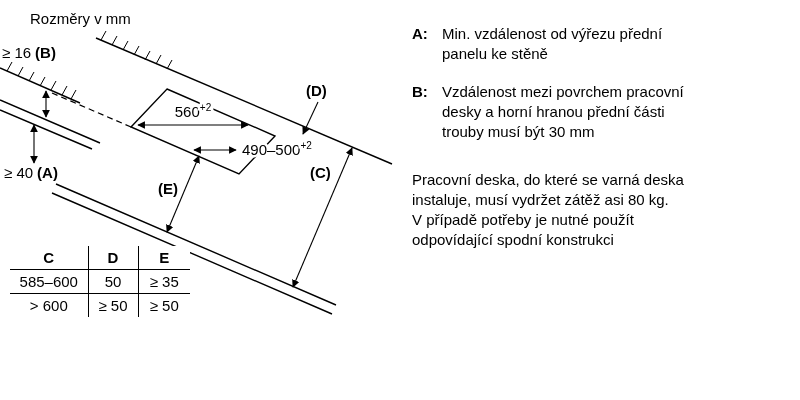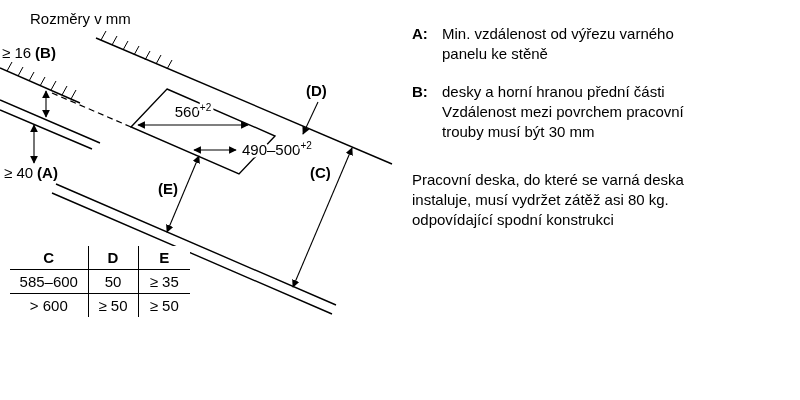--- a/index.html
+++ b/index.html
@@ -115,36 +115,37 @@
         <td>≥ 50</td>
       </tr>
     </tbody>
   </table>
 
   <div class="notes">
 
     <div class="note">
       <div class="note-letter">A:</div>
       <div class="note-text">
-        <div>Min. vzdálenost od výřezu varného</div>
+        <div>Min. vzdálenost od výřezu přední</div>
         <div>panelu ke stěně</div>
       </div>
     </div>
 
     <div class="note">
       <div class="note-letter">B:</div>
       <div class="note-text">
+        <div>Vzdálenost mezi povrchem pracovní</div>
         <div>desky a horní hranou přední části</div>
-        <div>Vzdálenost mezi povrchem pracovní</div>
         <div>trouby musí být 30 mm</div>
       </div>
     </div>
 
 
     <div class="note-plain">
       <div>Pracovní deska, do které se varná deska</div>
       <div>instaluje, musí vydržet zátěž asi 80 kg.</div>
+      <div>V případě potřeby je nutné použít</div>
       <div>odpovídající spodní konstrukci</div>
     </div>
 
   </div>
 
 </div>
 
 </body></html>

